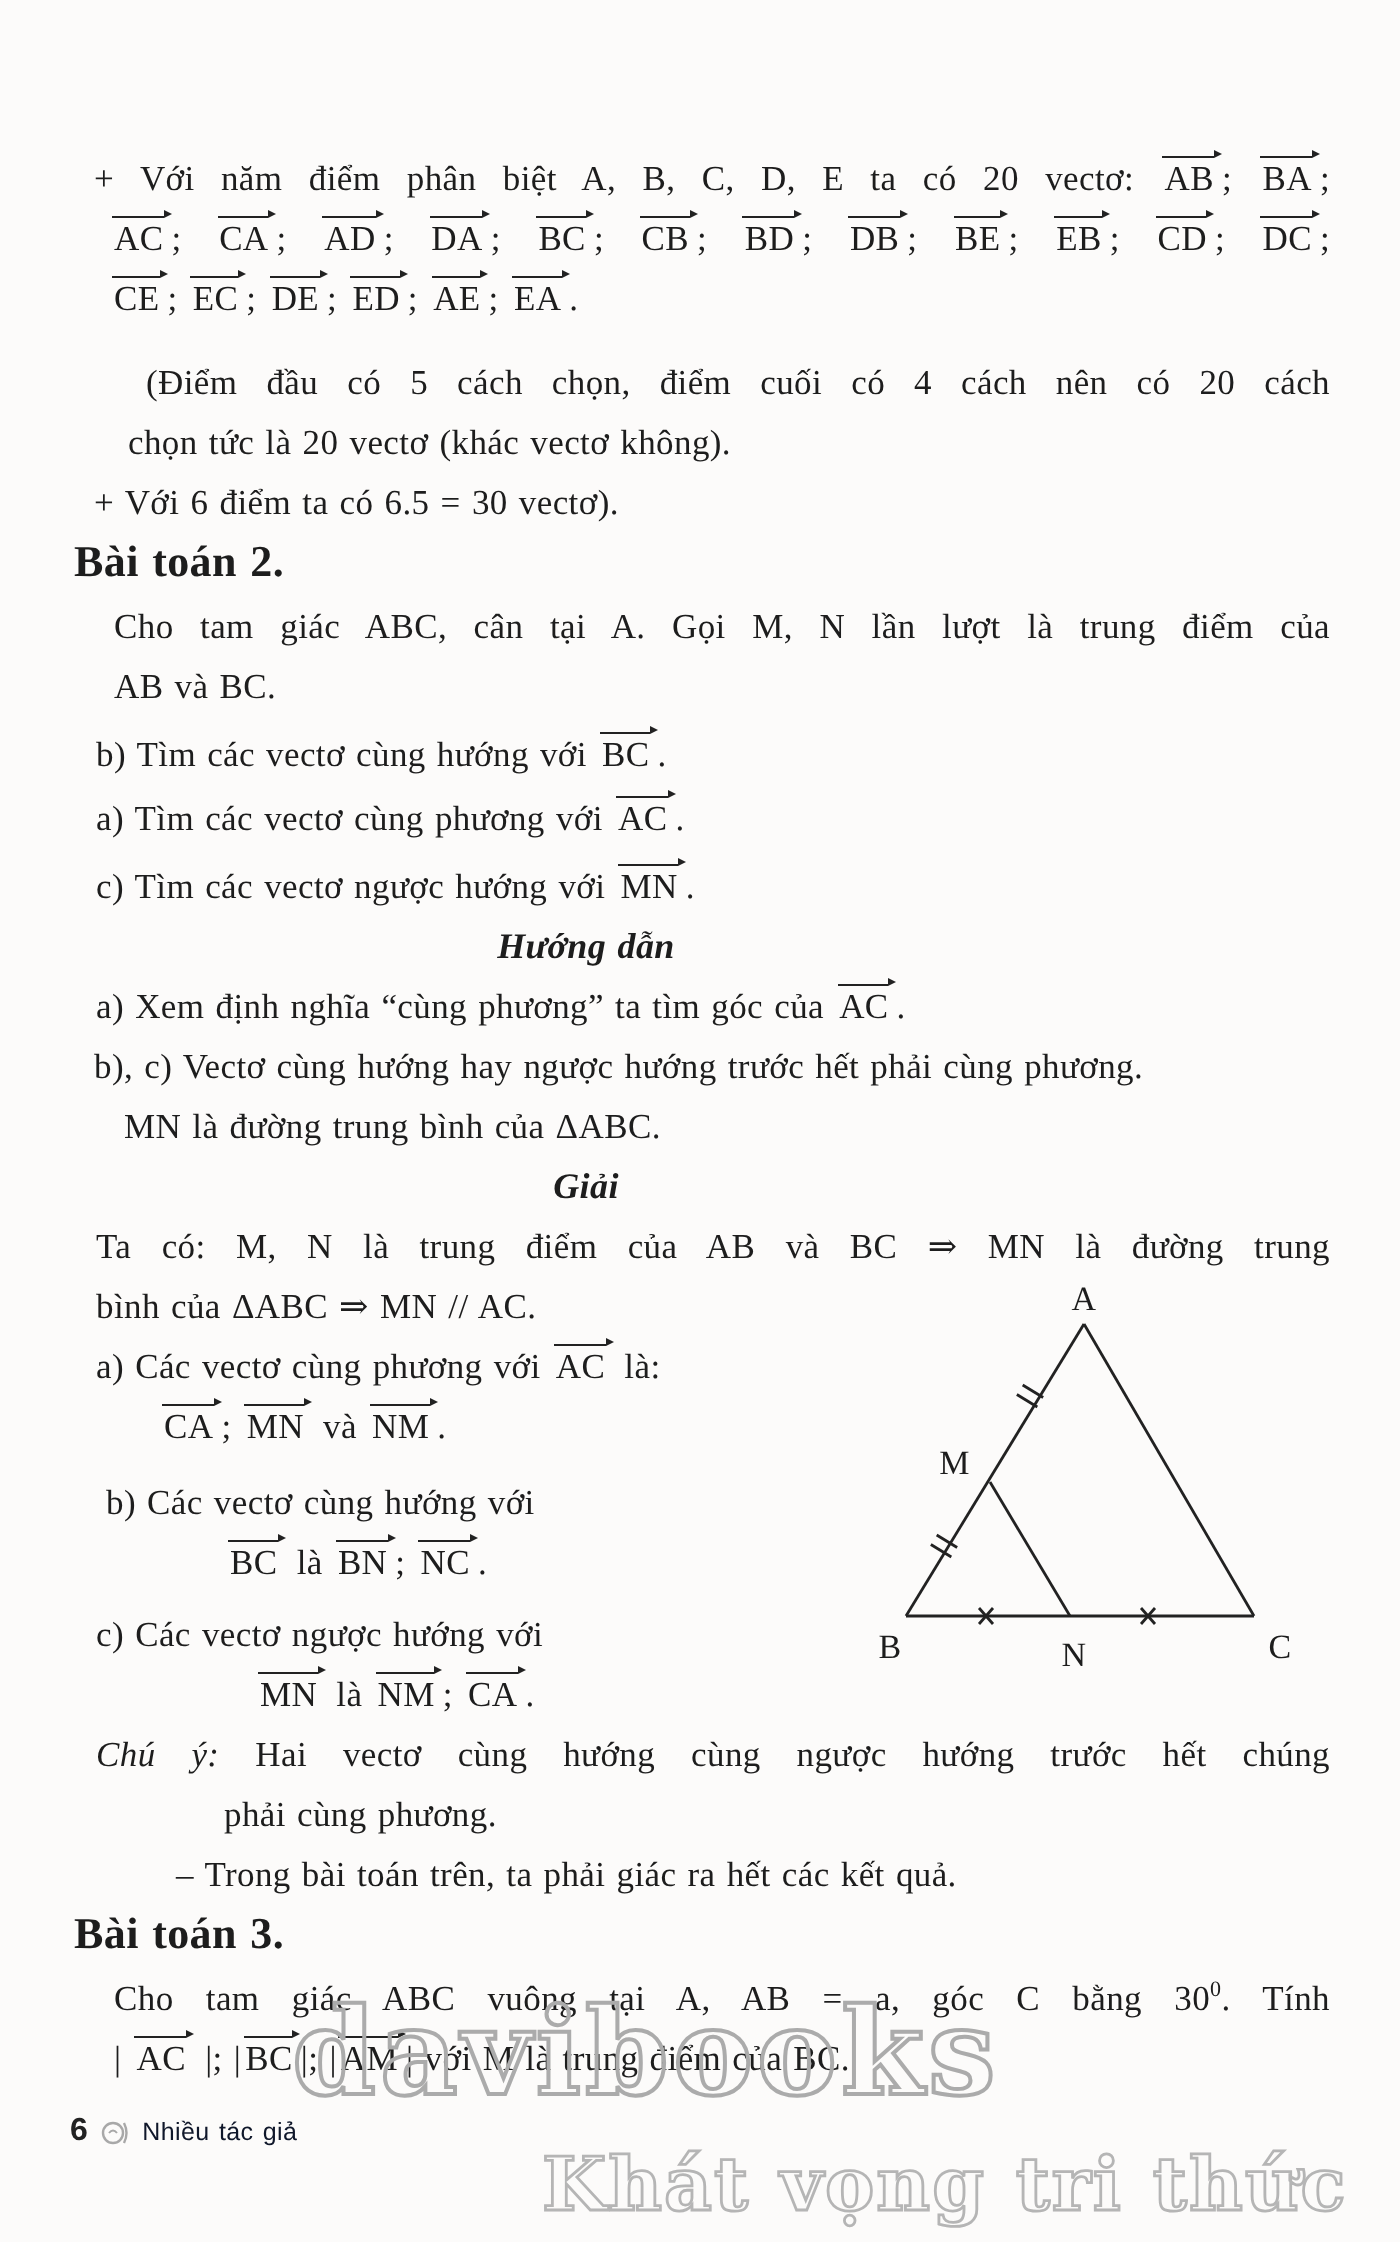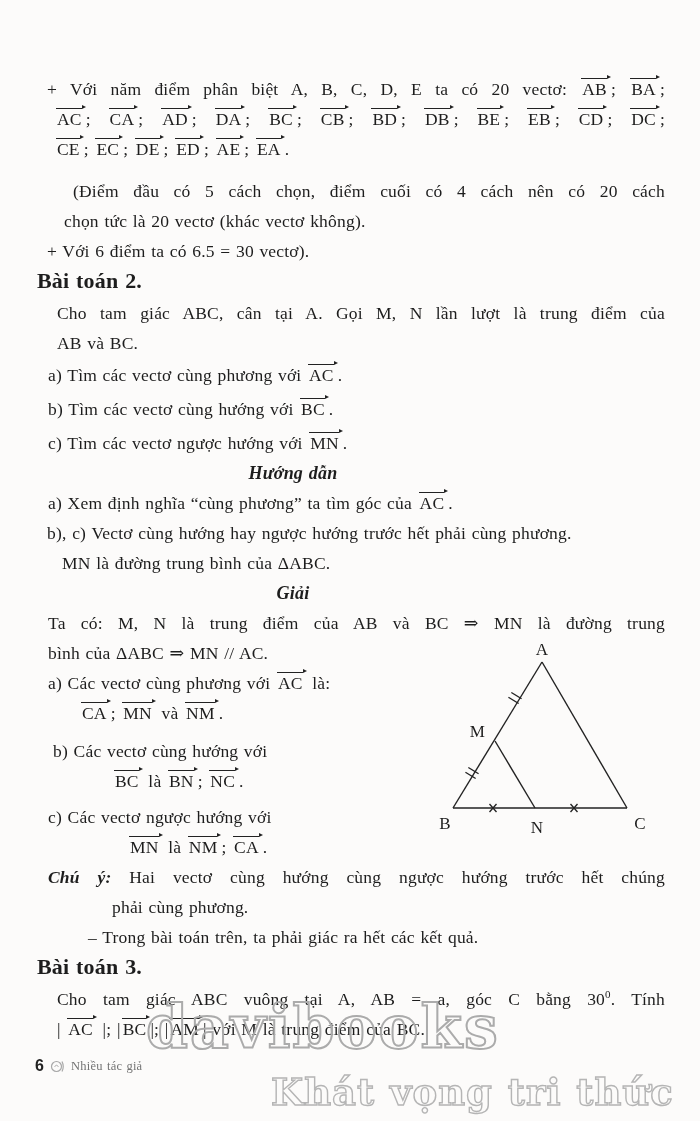--- a/index.html
+++ b/index.html
@@ -15,64 +15,64 @@
   
   .in12{margin-left:12px}.in13{margin-left:13px}.in18{margin-left:18px}
   .in20{margin-left:20px}.in22{margin-left:22px}.in27{margin-left:27px}
   .in29{margin-left:29px}.in38{margin-left:38px}.in45{margin-left:45px}
   .in53{margin-left:53px}.in77{margin-left:77px}.in78{margin-left:78px}
   .in93{margin-left:93px}.in2{margin-left:2px}
   .mt2{margin-top:2px}.mt4{margin-top:4px}.mt6{margin-top:6px}
   .mt8{margin-top:8px}.mt12{margin-top:12px}
   .bt{font-weight:700;font-size:22px;}
   .center-head{font-weight:700;font-style:italic;font-size:18px;text-align:center;margin-right:114px;line-height:30px;}
-  .chu-y-label{font-weight:700;font-style:italic;}
+  .chu-y-label{font-weight:400;font-style:italic;}
   
   .vec{position:relative;display:inline-block;padding:3px 4px 0 2px;line-height:1.05;}
   .vec::before{content:"";position:absolute;left:1px;right:4px;top:1px;border-top:1.3px solid #222;}
   .vec::after{content:"";position:absolute;right:0;top:-1.6px;width:0;height:0;
     border-top:2.8px solid transparent;border-bottom:2.8px solid transparent;border-left:4.5px solid #222;}
   sup{font-size:11px;line-height:0;}
   
   .diagram{position:absolute;left:425px;top:633px;width:250px;height:210px;}
   .diagram svg{display:block}
   .diagram text{font-family:"Liberation Serif","DejaVu Serif",serif;font-size:17px;fill:#1d1d1d;}
   
   .wm{position:absolute;pointer-events:none;z-index:6;color:transparent;white-space:nowrap;
       font-family:"DejaVu Serif",serif;font-weight:700;}
   .wm1{left:146px;top:992px;font-size:60px;letter-spacing:2px;-webkit-text-stroke:2px #ababab;}
   .wm2{left:271px;top:1070px;font-size:37px;letter-spacing:1px;-webkit-text-stroke:1.4px #b5b5b5;}
   @supports not (-webkit-text-stroke: 1px #000){.wm{color:#cfcfcf;}}
   
   .footer{position:absolute;left:35px;top:1057px;display:flex;align-items:center;gap:6px;
     font-family:"Liberation Sans","DejaVu Sans",sans-serif;}
   .page-num{font-weight:700;font-size:16px;color:#222;}
-  .pub{font-size:12.5px;color:#737373;letter-spacing:0.2px;font-family:Liberation Serif, serif;}
+  .pub{font-size:12.5px;color:#0f172a;letter-spacing:0.2px;}
   .logo{display:inline-flex;}
 </style>
 </head>
 <body>
 
 <div class="page">
 
   <section>
     <p class="jl in12">+ Với năm điểm phân biệt A, B, C, D, E ta có 20 vectơ: <span class="vec">AB</span>; <span class="vec">BA</span>;</p>
     <p class="jl in20"><span class="vec">AC</span>; <span class="vec">CA</span>; <span class="vec">AD</span>; <span class="vec">DA</span>; <span class="vec">BC</span>; <span class="vec">CB</span>; <span class="vec">BD</span>; <span class="vec">DB</span>; <span class="vec">BE</span>; <span class="vec">EB</span>; <span class="vec">CD</span>; <span class="vec">DC</span>;</p>
     <p class="in20"><span class="vec">CE</span>; <span class="vec">EC</span>; <span class="vec">DE</span>; <span class="vec">ED</span>; <span class="vec">AE</span>; <span class="vec">EA</span>.</p>
     <p class="jl in38 mt12">(Điểm đầu có 5 cách chọn, điểm cuối có 4 cách nên có 20 cách</p>
     <p class="in29">chọn tức là 20 vectơ (khác vectơ không).</p>
     <p class="in12">+ Với 6 điểm ta có 6.5 = 30 vectơ).</p>
   </section>
 
   <section>
     <p class="bt in2">Bài toán 2.</p>
     <p class="jl in22 mt2">Cho tam giác ABC, cân tại A. Gọi M, N lần lượt là trung điểm của</p>
     <p class="in22">AB và BC.</p>
+    <p class="in13 mt4">b) Tìm các vectơ cùng hướng với <span class="vec">BC</span>.</p>
     <p class="in13 mt2">a) Tìm các vectơ cùng phương với <span class="vec">AC</span>.</p>
-    <p class="in13 mt4">b) Tìm các vectơ cùng hướng với <span class="vec">BC</span>.</p>
     <p class="in13 mt4">c) Tìm các vectơ ngược hướng với <span class="vec">MN</span>.</p>
   </section>
 
   <section>
     <p class="center-head">Hướng dẫn</p>
     <p class="in13">a) Xem định nghĩa “cùng phương” ta tìm góc của <span class="vec">AC</span>.</p>
     <p class="in12">b), c) Vectơ cùng hướng hay ngược hướng trước hết phải cùng phương.</p>
     <p class="in27">MN là đường trung bình của ΔABC.</p>
   </section>
 

